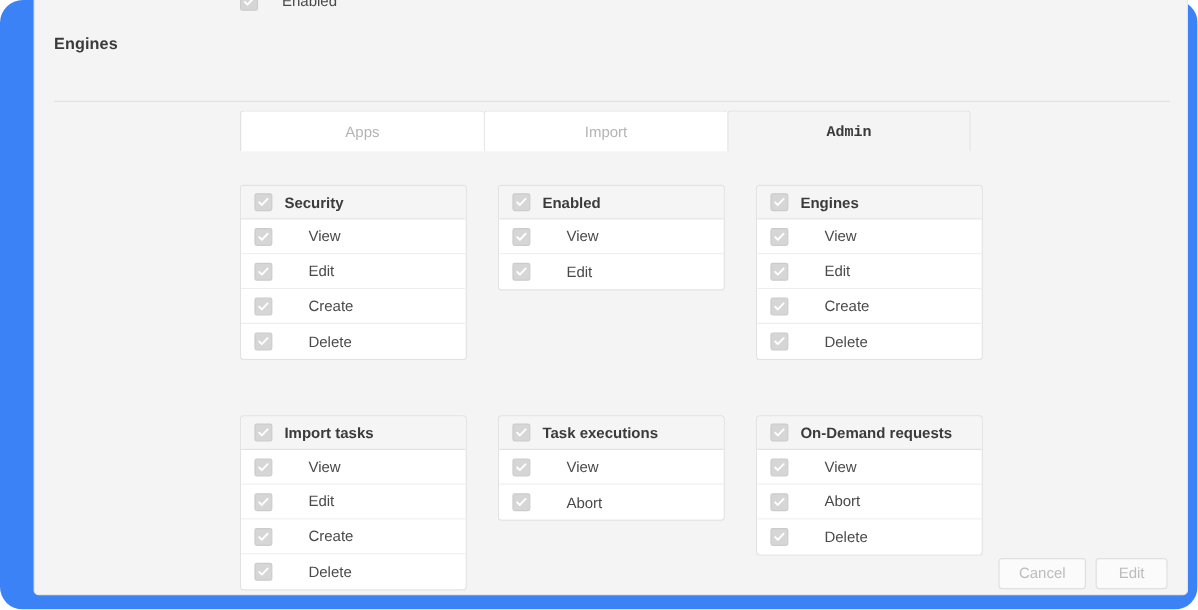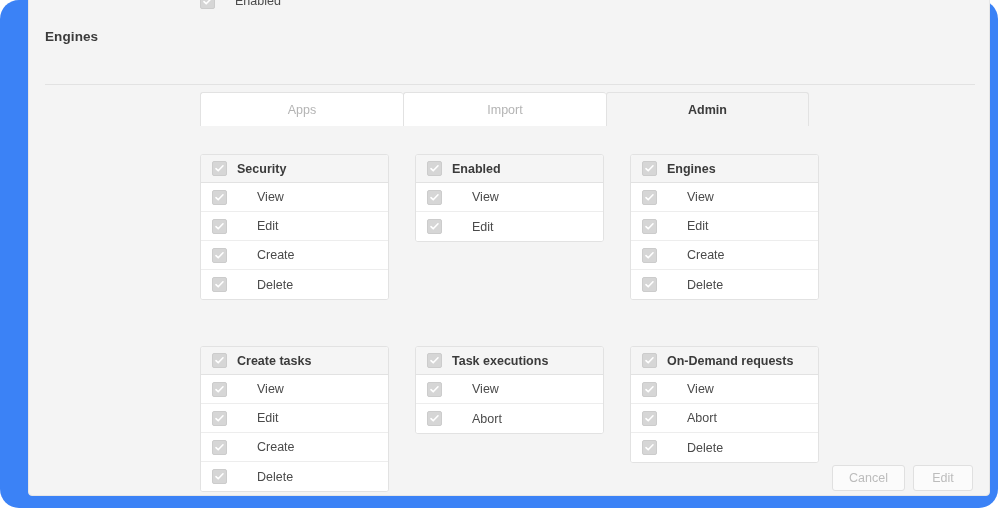--- a/index.html
+++ b/index.html
@@ -95,20 +95,21 @@
     border-right: none;
     border-radius: 3px 3px 0 0;
   }
   .tab:last-child { border-right: 1px solid #e2e2e2; }
   .tab.active {
     background: #f4f4f4;
     color: #3b3b3b;
     font-weight: bold;
     position: relative;
     z-index: 2;
+    font-family: Liberation Mono, monospace;
   }
   .tab.active::after {
     content: "";
     position: absolute;
     left: 0; right: 0; bottom: -1px;
     height: 1px;
     background: #f4f4f4;
   }
 
   
@@ -356,21 +357,21 @@
 
       <div class="grid-row">
 
         <div class="card">
           <div class="card-header">
             <span class="cb">
                 <svg width="11" height="11" viewBox="0 0 11 11">
                   <path d="M2 5.6 L4.2 7.8 L9 2.8" fill="none" stroke="#ffffff" stroke-width="1.6" stroke-linecap="round" stroke-linejoin="round"></path>
                 </svg>
               </span>
-            <span class="cb-label">Create tasks</span>
+            <span class="cb-label">Import tasks</span>
           </div>
           <div class="card-item">
             <span class="cb">
                 <svg width="11" height="11" viewBox="0 0 11 11">
                   <path d="M2 5.6 L4.2 7.8 L9 2.8" fill="none" stroke="#ffffff" stroke-width="1.6" stroke-linecap="round" stroke-linejoin="round"></path>
                 </svg>
               </span>
             <span class="cb-label">View</span>
           </div>
           <div class="card-item">

